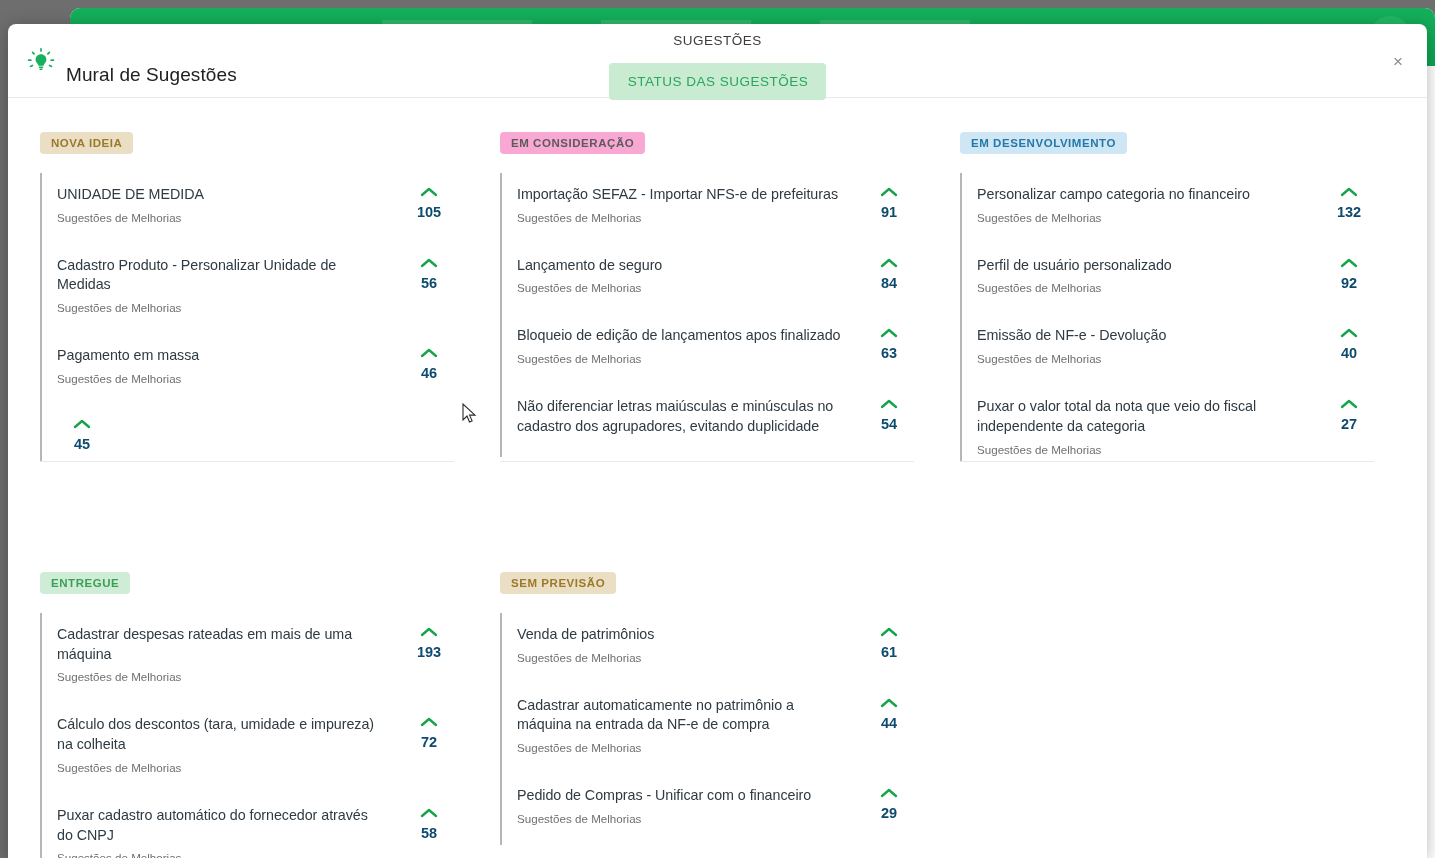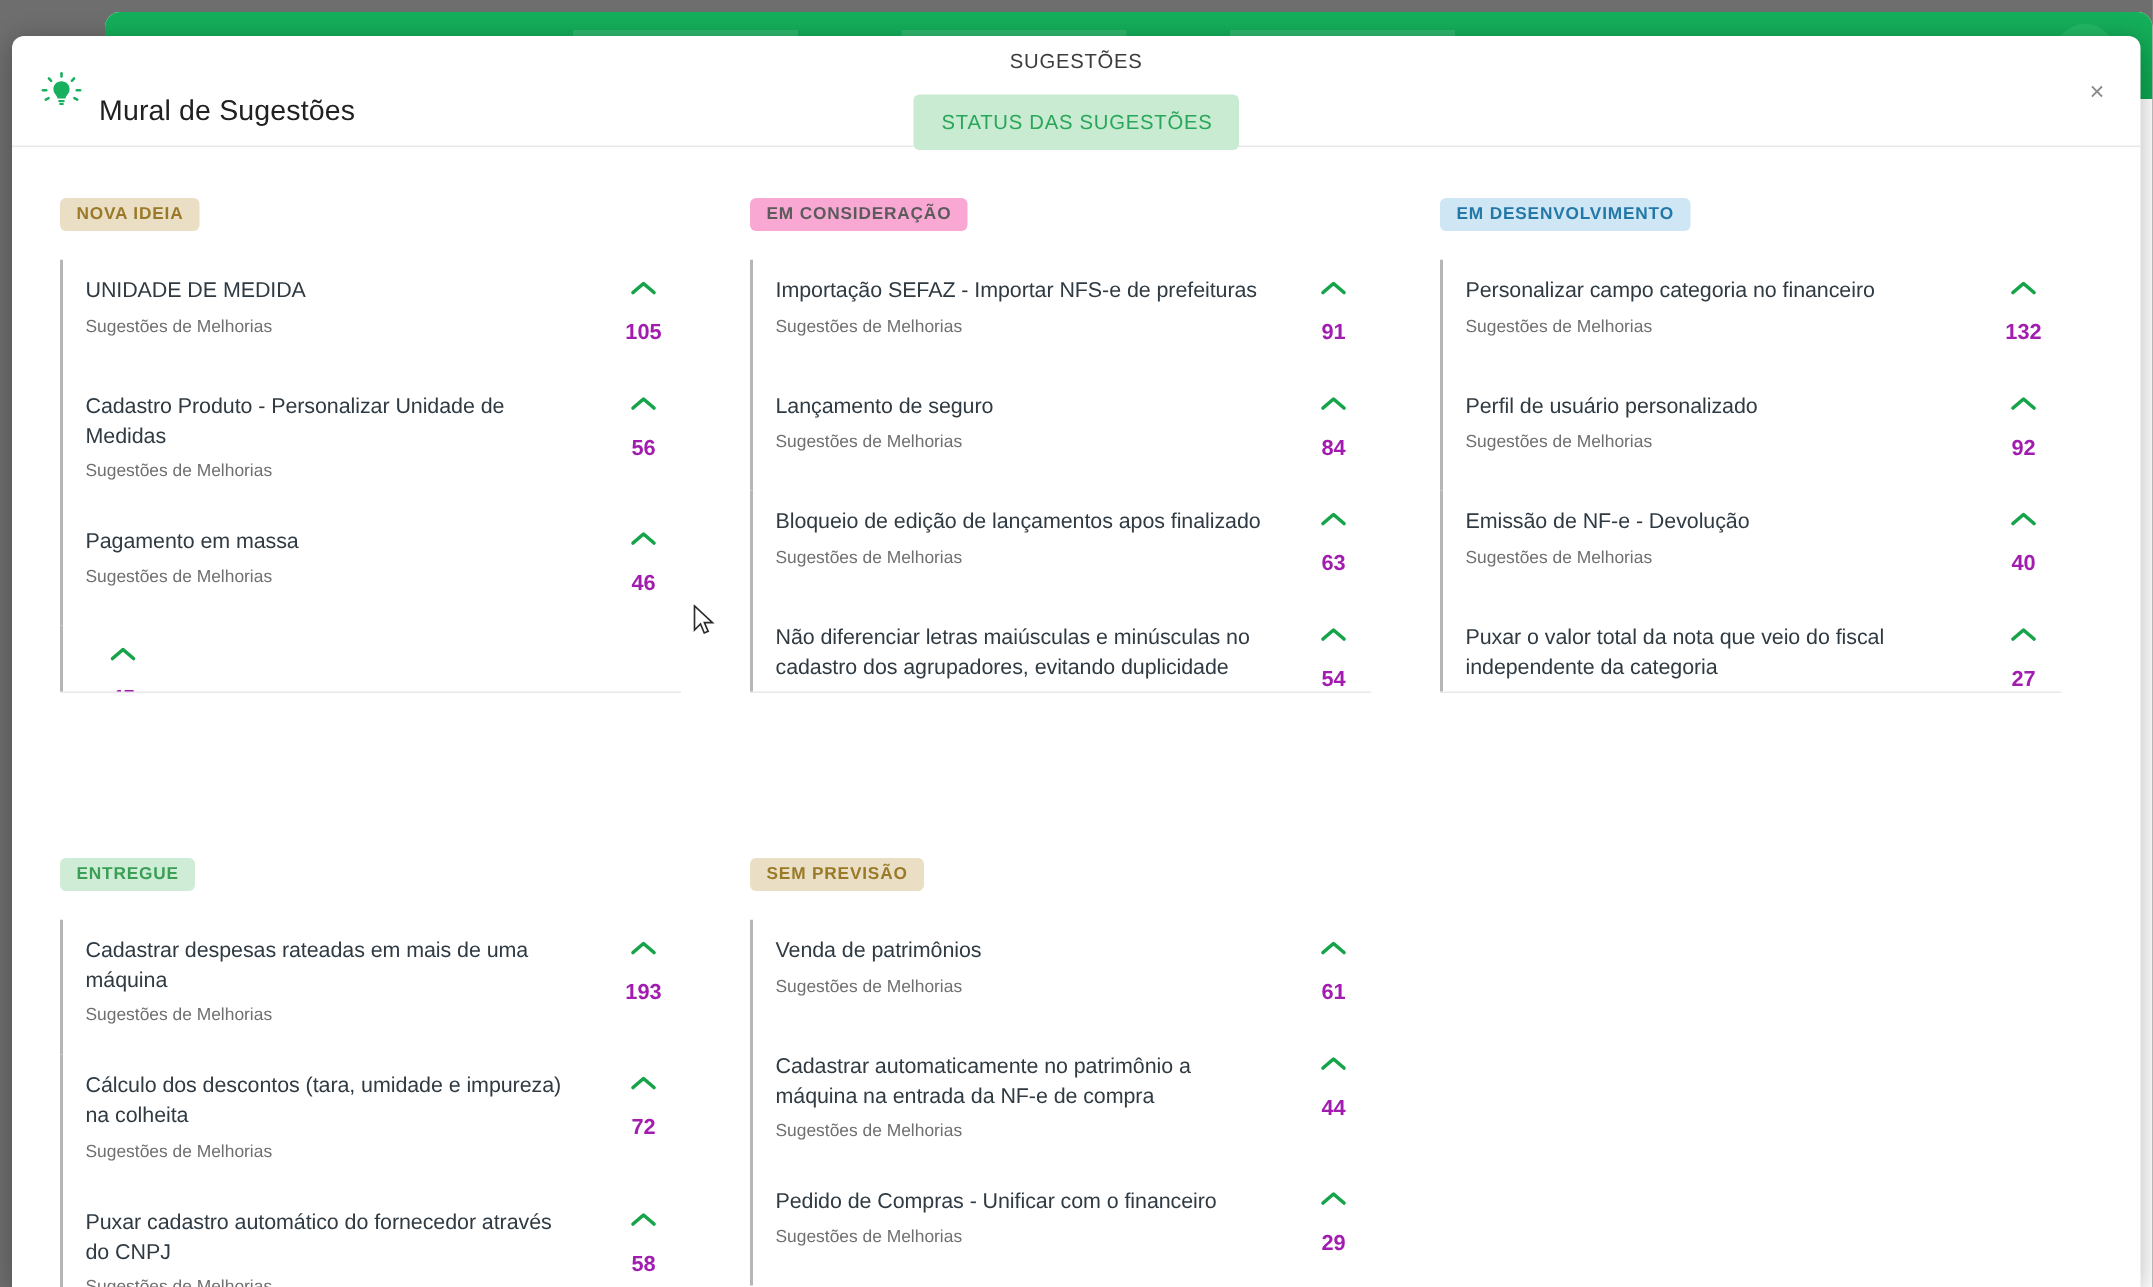--- a/index.html
+++ b/index.html
@@ -169,22 +169,22 @@
     font-size: 11.6px; color: #6f6f6f;
     margin-top: 6px; font-weight: 400;
   }
   .vote {
     flex: 0 0 50px;
     display: flex; flex-direction: column;
     align-items: center; padding-top: 2px;
   }
   .vote-arrow { line-height: 0; }
   .vote-count {
-    font-size: 14.5px; font-weight: 700; color: #a21caf;
-    margin-top: 17px;
+    font-size: 14.5px; font-weight: 700; color: #0c4a6e;
+    margin-top: 7px;
   }
 
   
   #cursor { position: absolute; left: 462px; top: 403px; pointer-events: none; }
 </style>
 </head>
 <body>
 
 <div id="app-backdrop">
   <div id="app-window">

